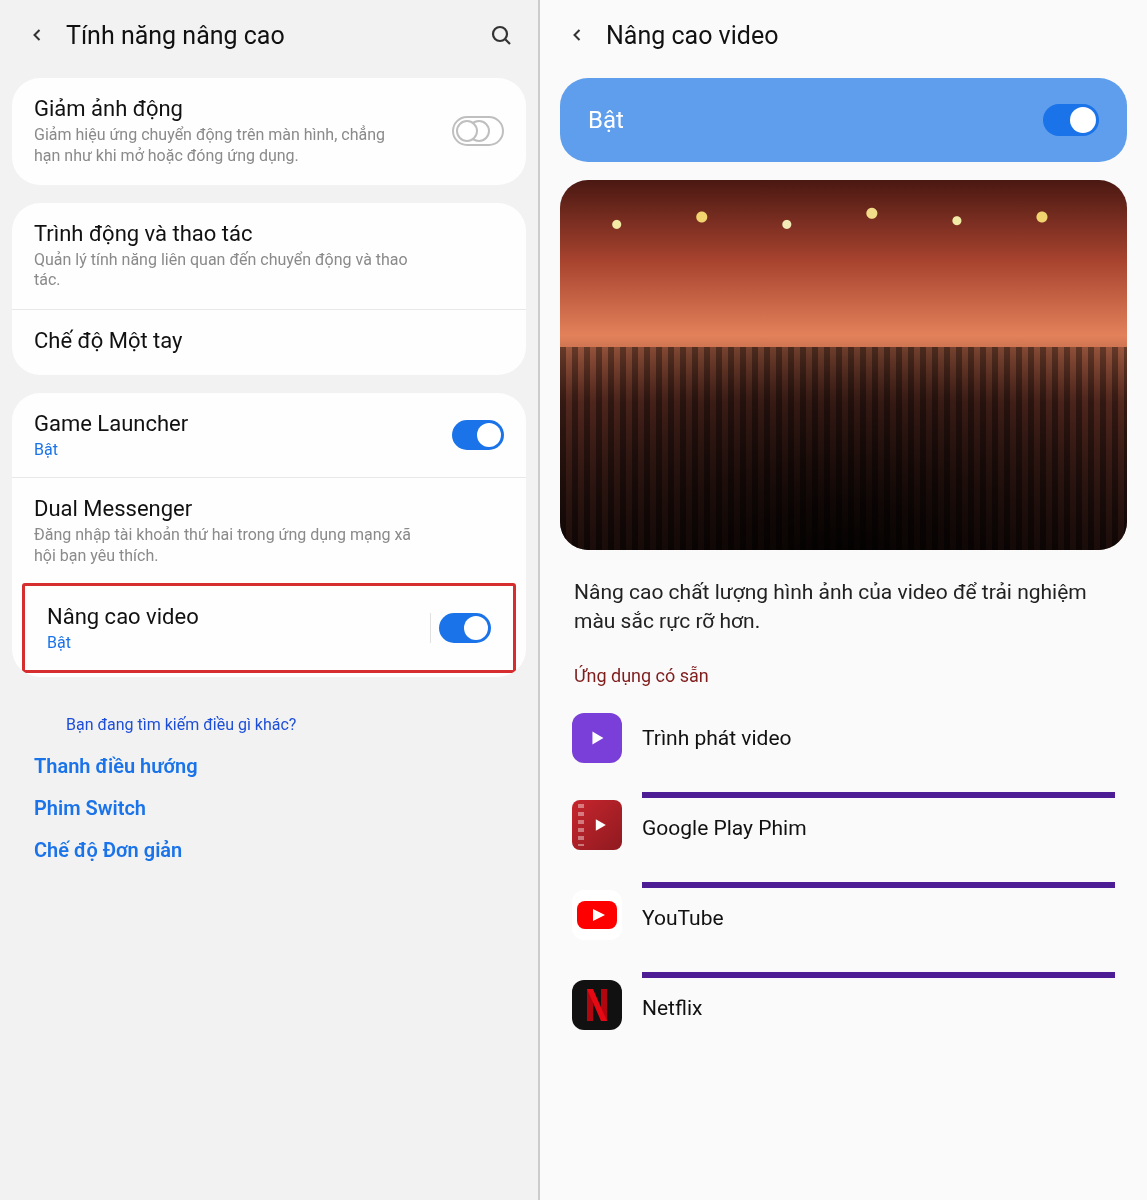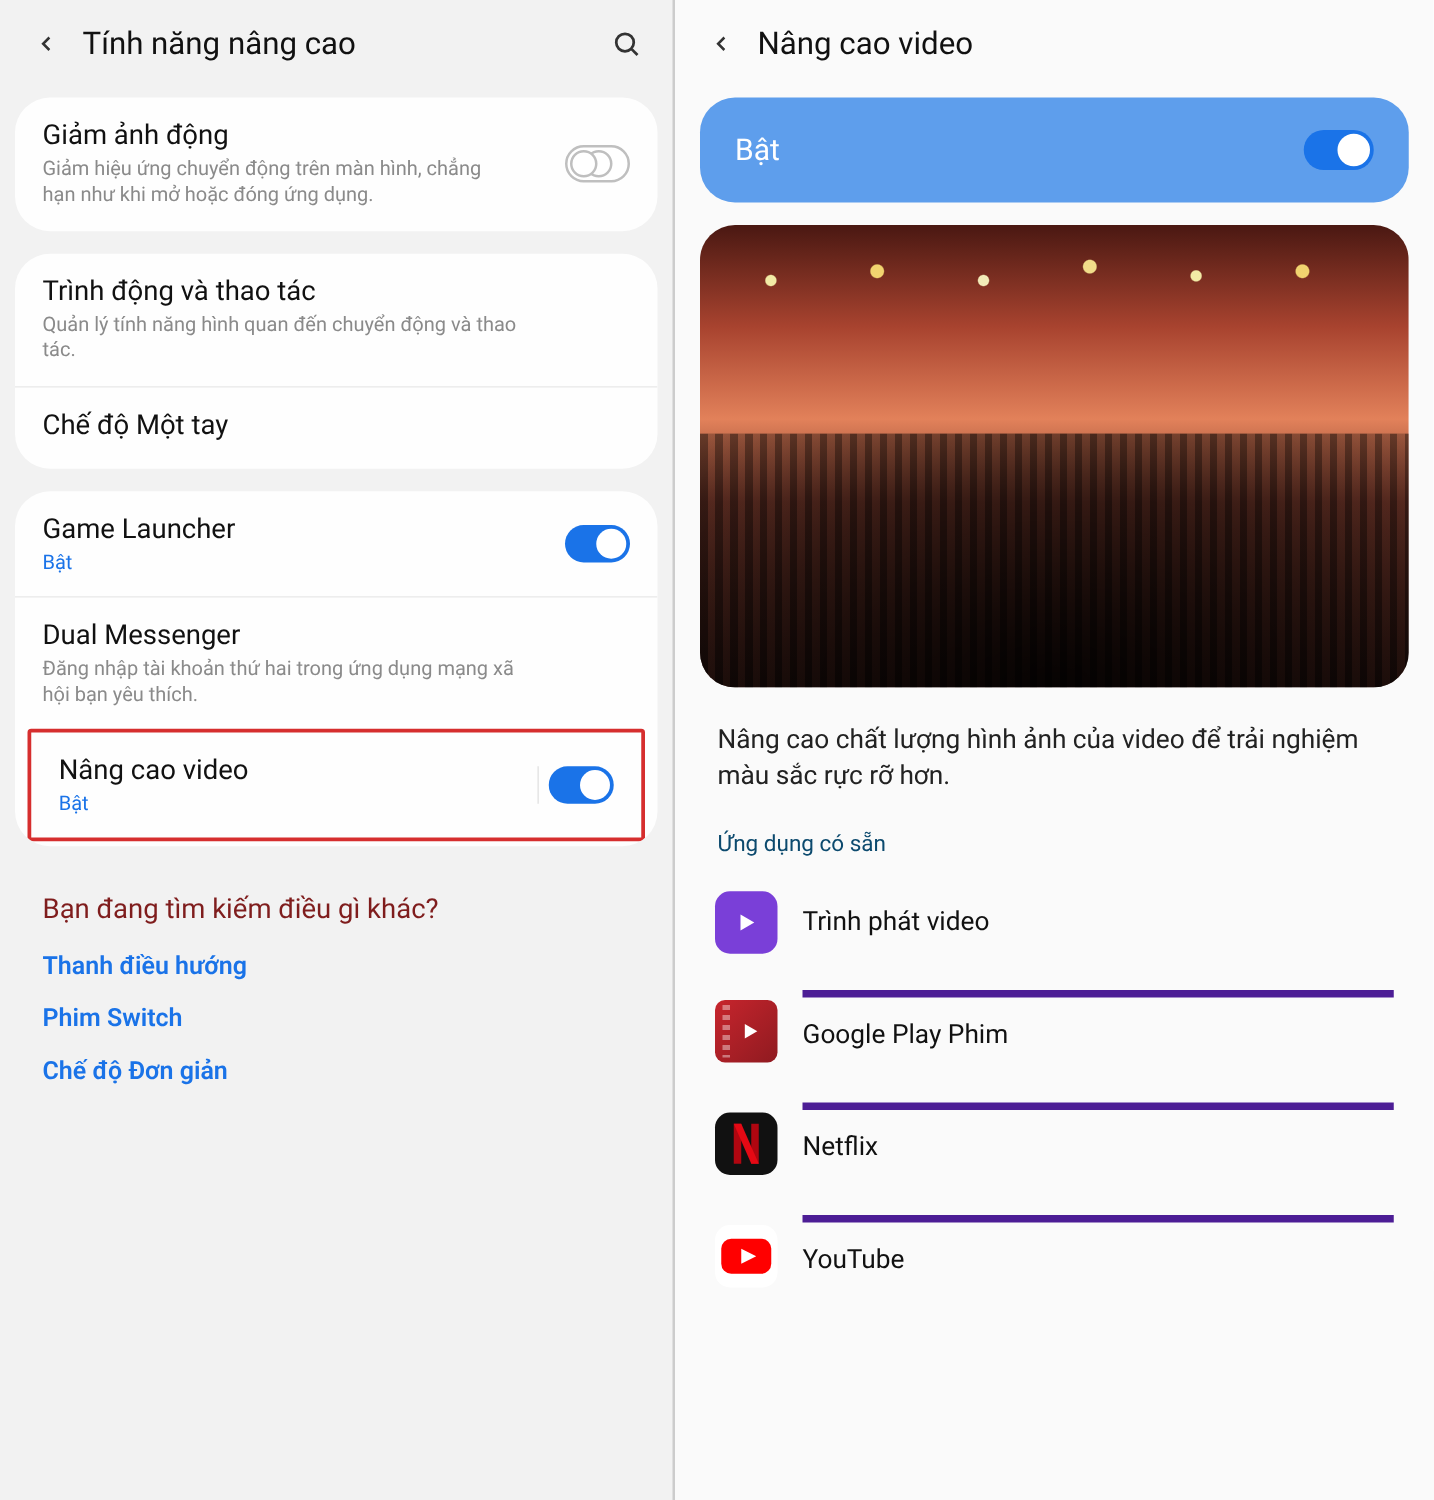--- a/index.html
+++ b/index.html
@@ -138,21 +138,21 @@
   height: 30px;
   background: #e0e0e0;
 }
 
 .search-card {
   background: #f2f2f2;
   border-radius: 0;
   margin: 0 12px;
   padding: 20px 22px 30px 22px;
 }
-.search-title { font-size: 22px; color: #7f1d1d; margin-bottom: 20px; }
+.search-title { font-size: 16px; color: #1d4ed8; margin-bottom: 20px; margin-left: 32px; }
 .search-link {
   font-size: 20px;
   color: #1a73e8;
   font-weight: 600;
   margin-bottom: 18px;
   cursor: pointer;
 }
 
 
 .big-toggle-card {
@@ -209,21 +209,21 @@
 }
 
 .desc-text {
   font-size: 21px;
   color: #222;
   padding: 10px 34px 24px 34px;
   line-height: 1.4;
 }
 .section-label {
   font-size: 18px;
-  color: #0c4a6e;
+  color: #7f1d1d;
   padding: 4px 34px 10px 34px;
 }
 
 .app-list { padding: 0 22px; }
 .app-row {
   display: flex;
   align-items: center;
   padding: 12px 10px;
   gap: 20px;
 }
@@ -278,21 +278,21 @@
     <div class="row">
       <div class="row-title">Giảm ảnh động</div>
       <div class="row-sub">Giảm hiệu ứng chuyển động trên màn hình, chẳng hạn như khi mở hoặc đóng ứng dụng.</div>
       <div class="toggle toggle-off"></div>
     </div>
   </div>
 
   <div class="card">
     <div class="row">
       <div class="row-title">Trình động và thao tác</div>
-      <div class="row-sub">Quản lý tính năng hình quan đến chuyển động và thao tác.</div>
+      <div class="row-sub">Quản lý tính năng liên quan đến chuyển động và thao tác.</div>
     </div>
     <div class="row">
       <div class="row-title">Chế độ Một tay</div>
     </div>
   </div>
 
   <div class="card" style="padding-bottom:6px;">
     <div class="row">
       <div class="row-title">Game Launcher</div>
       <div class="row-status-on">Bật</div>
@@ -354,39 +354,39 @@
         </div>
     </div>
     <div class="app-row">
       <div class="app-icon icon-playmovies">
         <svg width="20" height="20" viewBox="0 0 24 24" fill="#fff" style="margin-left:6px;">
             <polygon points="7,5 19,12 7,19"></polygon>
           </svg>
       </div>
       <div class="app-name-wrap">
           <div class="app-name">Google Play Phim</div>
+        </div>
+    </div>
+    <div class="app-row">
+      <div class="app-icon icon-youtube">
+        <svg width="44" height="32" viewBox="0 0 44 32">
+            <rect x="2" y="2" width="40" height="28" rx="8" fill="#ff0000"></rect>
+            <polygon points="18,10 30,16 18,22" fill="#fff"></polygon>
+          </svg>
+      </div>
+      <div class="app-name-wrap">
+          <div class="app-name">YouTube</div>
         </div>
     </div>
     <div class="app-row">
       <div class="app-icon icon-netflix">
         <svg width="26" height="36" viewBox="0 0 26 36">
             <rect x="3" y="2" width="6" height="32" fill="#b00610"></rect>
             <rect x="17" y="2" width="6" height="32" fill="#b00610"></rect>
             <polygon points="3,2 9,2 23,34 17,34" fill="#e50914"></polygon>
           </svg>
       </div>
       <div class="app-name-wrap">
           <div class="app-name">Netflix</div>
         </div>
     </div>
-    <div class="app-row">
-      <div class="app-icon icon-youtube">
-        <svg width="44" height="32" viewBox="0 0 44 32">
-            <rect x="2" y="2" width="40" height="28" rx="8" fill="#ff0000"></rect>
-            <polygon points="18,10 30,16 18,22" fill="#fff"></polygon>
-          </svg>
-      </div>
-      <div class="app-name-wrap">
-          <div class="app-name">YouTube</div>
-        </div>
-    </div>
   </div>
 </div>
 
 </body></html>

